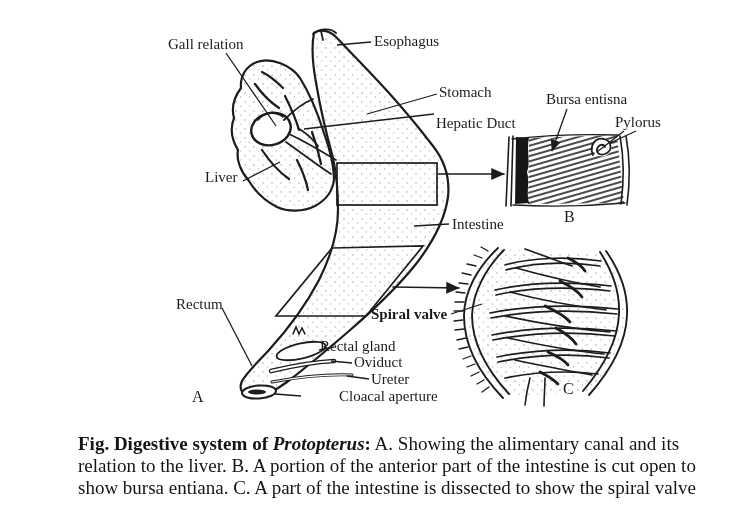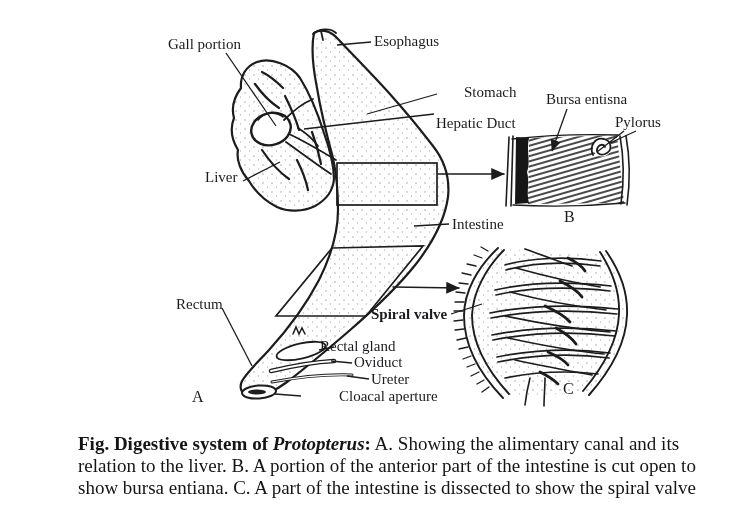--- a/index.html
+++ b/index.html
@@ -127,23 +127,23 @@
       <path d="M 449,224 L 414,226"></path>
       <path d="M 222,308 L 252,366"></path>
       <path d="M 451,314 L 482,304"></path>
       <path d="M 334,347 L 319,350"></path>
       <path d="M 352,363 L 331,361"></path>
       <path d="M 369,379 L 347,376"></path>
       <path d="M 301,396 L 275,394"></path>
     </g>
   </svg>
 
-  <span class="lbl" style="left:168px;top:37px;">Gall portion</span>
+  <span class="lbl" style="left:168px;top:37px;">Gall relation</span>
   <span class="lbl" style="left:374px;top:34px;">Esophagus</span>
-  <span class="lbl" style="left:439px;top:85px;margin-left:25px;">Stomach</span>
+  <span class="lbl" style="left:439px;top:85px;">Stomach</span>
   <span class="lbl" style="left:436px;top:116px;">Hepatic Duct</span>
   <span class="lbl" style="left:546px;top:92px;">Bursa entisna</span>
   <span class="lbl" style="left:615px;top:115px;">Pylorus</span>
   <span class="lbl" style="left:205px;top:170px;">Liver</span>
   <span class="lbl" style="left:452px;top:217px;">Intestine</span>
   <span class="lbl" style="left:176px;top:297px;">Rectum</span>
   <span class="lbl" style="left:371px;top:307px;font-weight:bold;">Spiral valve</span>
   <span class="lbl" style="left:320px;top:339px;">Rectal gland</span>
   <span class="lbl" style="left:354px;top:355px;">Oviduct</span>
   <span class="lbl" style="left:371px;top:372px;">Ureter</span>

